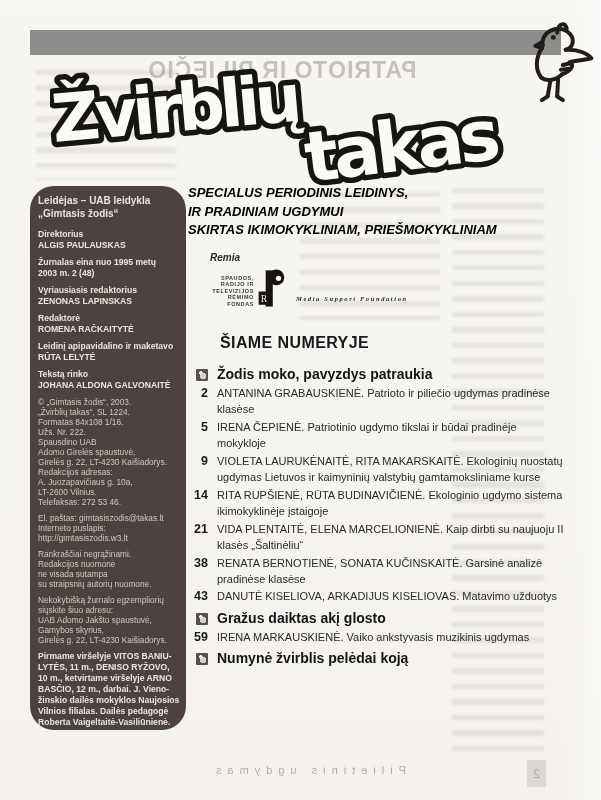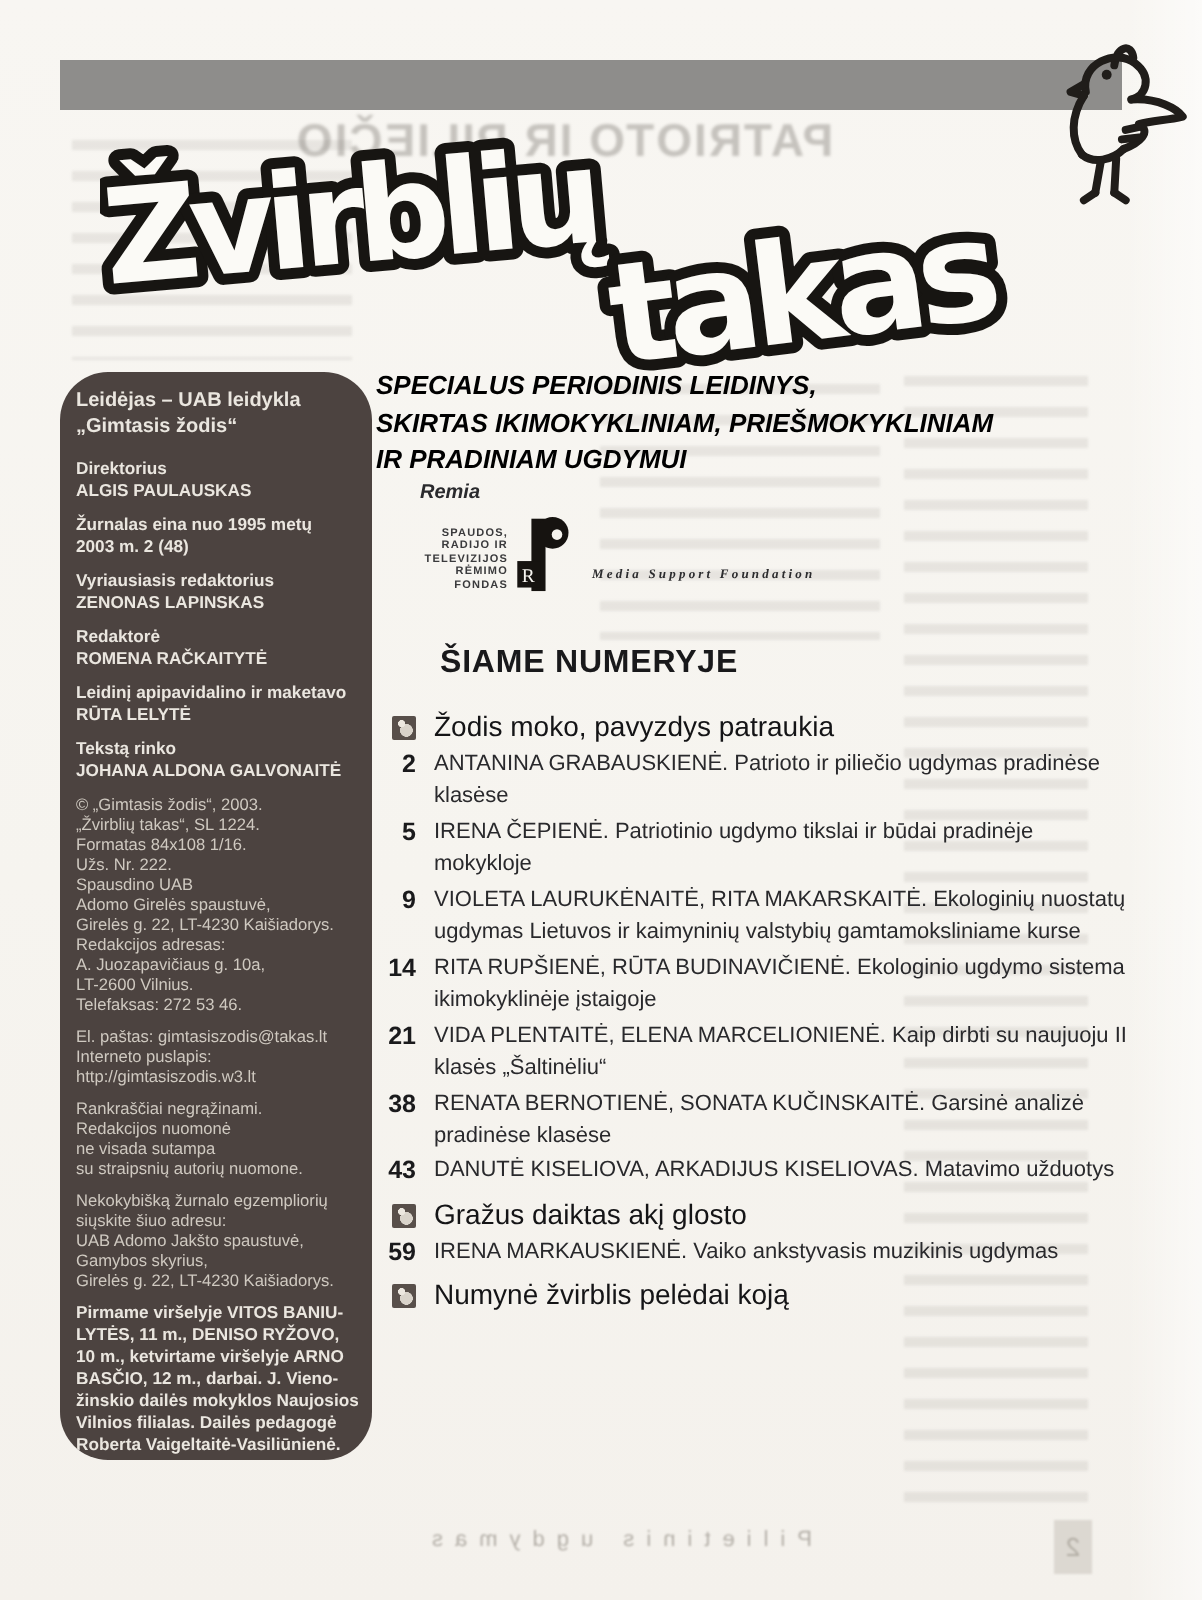--- a/index.html
+++ b/index.html
@@ -32,39 +32,39 @@
   .sidebar{position:absolute;left:30px;top:186px;width:156px;height:544px;z-index:1;
     background:#4c4340;box-sizing:border-box;padding:9px 7px 6px 8px;overflow:hidden;border-radius:24px;}
   .sb-block{margin-bottom:6px;color:#cfc9c0;font-size:8.3px;line-height:10px;}
   .sb-block.bold{color:#eae6df;font-weight:bold;font-size:8.6px;line-height:11px;}
   .sb-block.lead{font-size:10px;line-height:12.5px;margin-bottom:9px;}
   .sb-line{white-space:nowrap;overflow:hidden;}
 
   
   .main{position:absolute;left:188px;top:184px;width:377px;z-index:1;}
   .subtitle{font-style:italic;font-weight:bold;font-size:13px;line-height:18.5px;color:#000000;}
-  .sponsor{margin-top:1px;margin-left:22px;}
+  .sponsor{margin-top:12px;margin-left:22px;}
   .sponsor-label{font-style:italic;font-weight:bold;font-size:10px;color:#2a2a2d;}
   .sponsor-row{display:flex;align-items:flex-end;margin-top:3px;}
   .fund-lines{width:44px;text-align:right;font-size:5.5px;line-height:6.6px;
     letter-spacing:.6px;font-weight:bold;color:#3a3a3c;padding-right:2px;padding-bottom:2px;}
   .sponsor-logo{display:block;}
   .sponsor-tagline{font-family:"Liberation Serif",serif;font-style:italic;font-weight:bold;
     font-size:6.5px;letter-spacing:1.6px;color:#2b2b2d;margin-left:10px;margin-bottom:8px;white-space:nowrap;}
 
   .toc-heading{margin-top:24px;margin-left:32px;font-size:16px;font-weight:bold;
     letter-spacing:.4px;color:#19191b;}
 
   .toc{margin-top:14px;}
   .toc-row{display:flex;margin-bottom:1.5px;}
   .num{width:20px;min-width:20px;text-align:right;font-weight:bold;font-size:12.5px;
     line-height:16.2px;color:#1a1a1c;margin-right:9px;}
   .txt{font-size:11px;line-height:16.2px;color:#29292c;}
   .toc-row.sec{margin-top:5px;margin-bottom:2.5px;align-items:center;}
-  .sec-title{font-size:14px;font-weight:normal;line-height:17px;color:#141416;}
+  .sec-title{font-size:14px;font-weight:bold;line-height:17px;color:#141416;}
   .stamp{display:inline-block;width:12px;height:12px;background:#584f4a;border-radius:1px;
     position:relative;vertical-align:middle;}
   .stamp::after{content:"";position:absolute;left:1px;top:1px;width:10px;height:10px;
     background:
       radial-gradient(circle at 38% 28%,#ece7df 0 1.7px,rgba(0,0,0,0) 1.9px),
       radial-gradient(circle at 62% 62%,#d9d3ca 0 3.1px,rgba(0,0,0,0) 3.3px);}
 </style>
 </head>
 <body>
 
@@ -166,22 +166,22 @@
         <div class="sb-line">žinskio dailės mokyklos Naujosios</div>
         <div class="sb-line">Vilnios filialas. Dailės pedagogė</div>
         <div class="sb-line">Roberta Vaigeltaitė-Vasiliūnienė.</div>
       </div>
     </div>
 </aside>
 
 <main class="main">
   <div id="subtitle" class="subtitle">
       <div class="subtitle-line">SPECIALUS PERIODINIS LEIDINYS,</div>
+      <div class="subtitle-line">IR PRADINIAM UGDYMUI</div>
       <div class="subtitle-line">SKIRTAS IKIMOKYKLINIAM, PRIEŠMOKYKLINIAM</div>
-      <div class="subtitle-line">IR PRADINIAM UGDYMUI</div>
     </div>
 
   <div class="sponsor">
     <div class="sponsor-label">Remia</div>
     <div class="sponsor-row">
       <div id="fund-lines" class="fund-lines">
           <div class="fund-line">SPAUDOS,</div>
           <div class="fund-line">RADIJO IR</div>
           <div class="fund-line">TELEVIZIJOS</div>
           <div class="fund-line">RĖMIMO</div>

